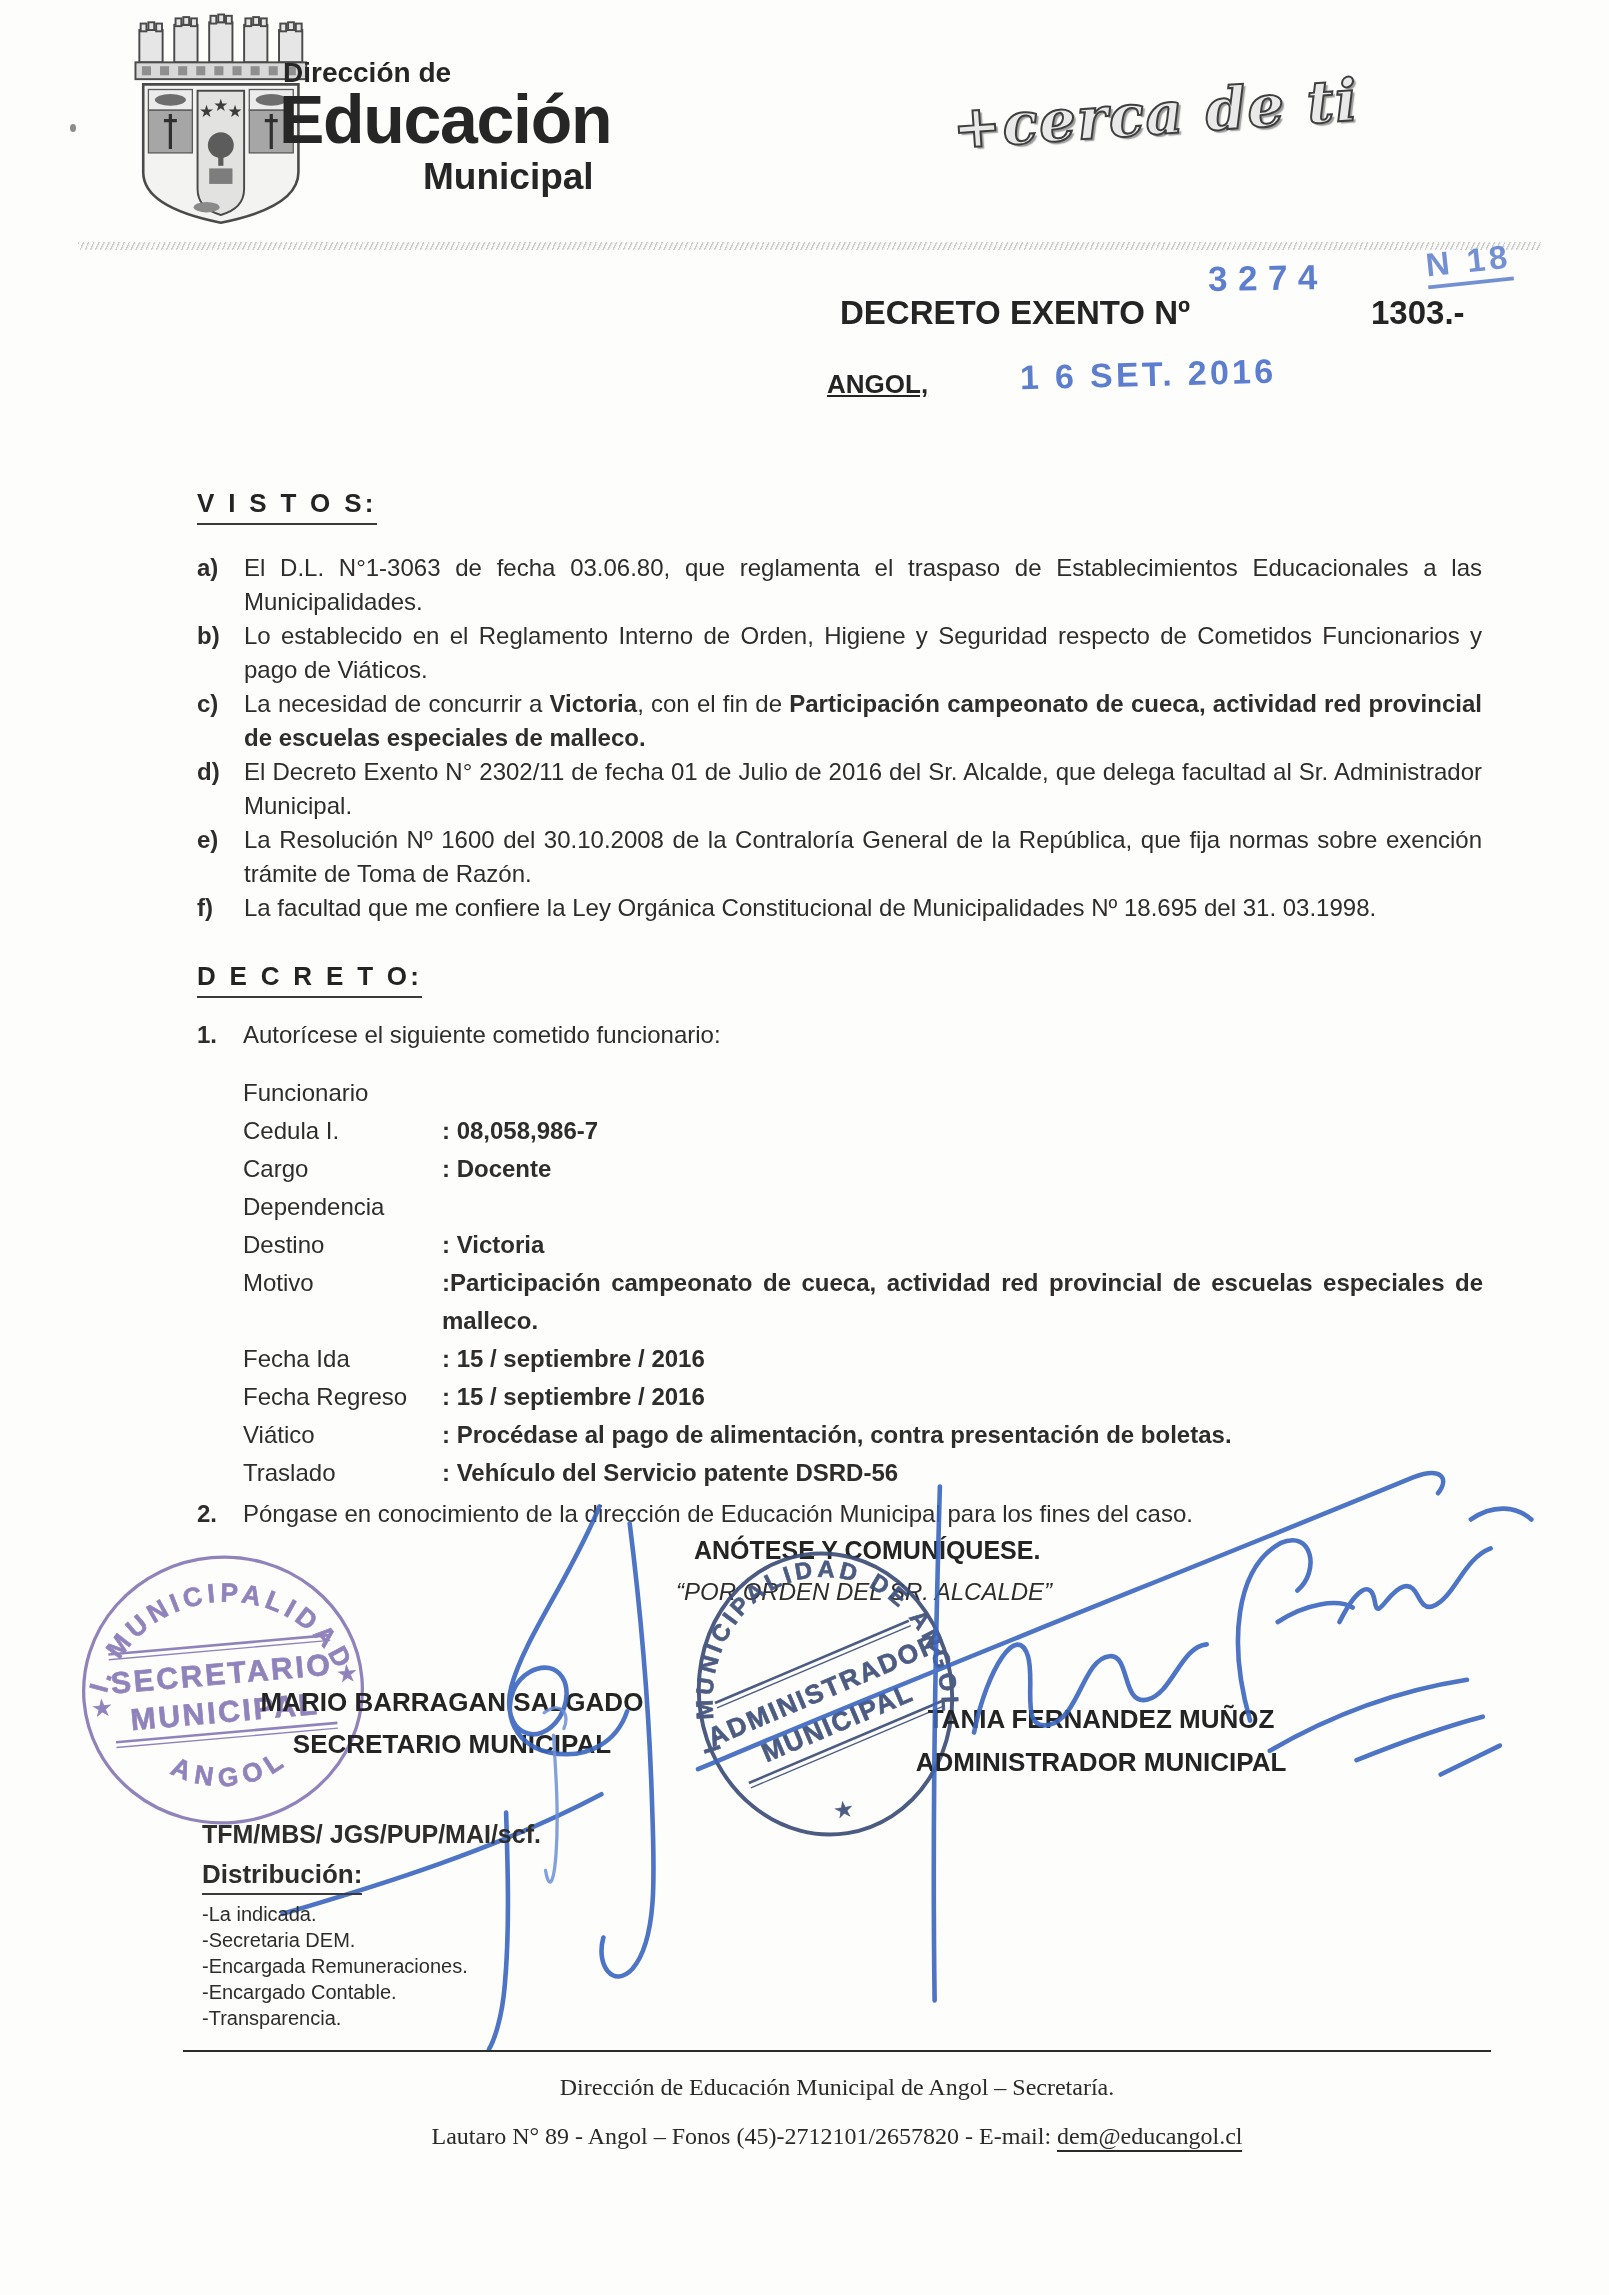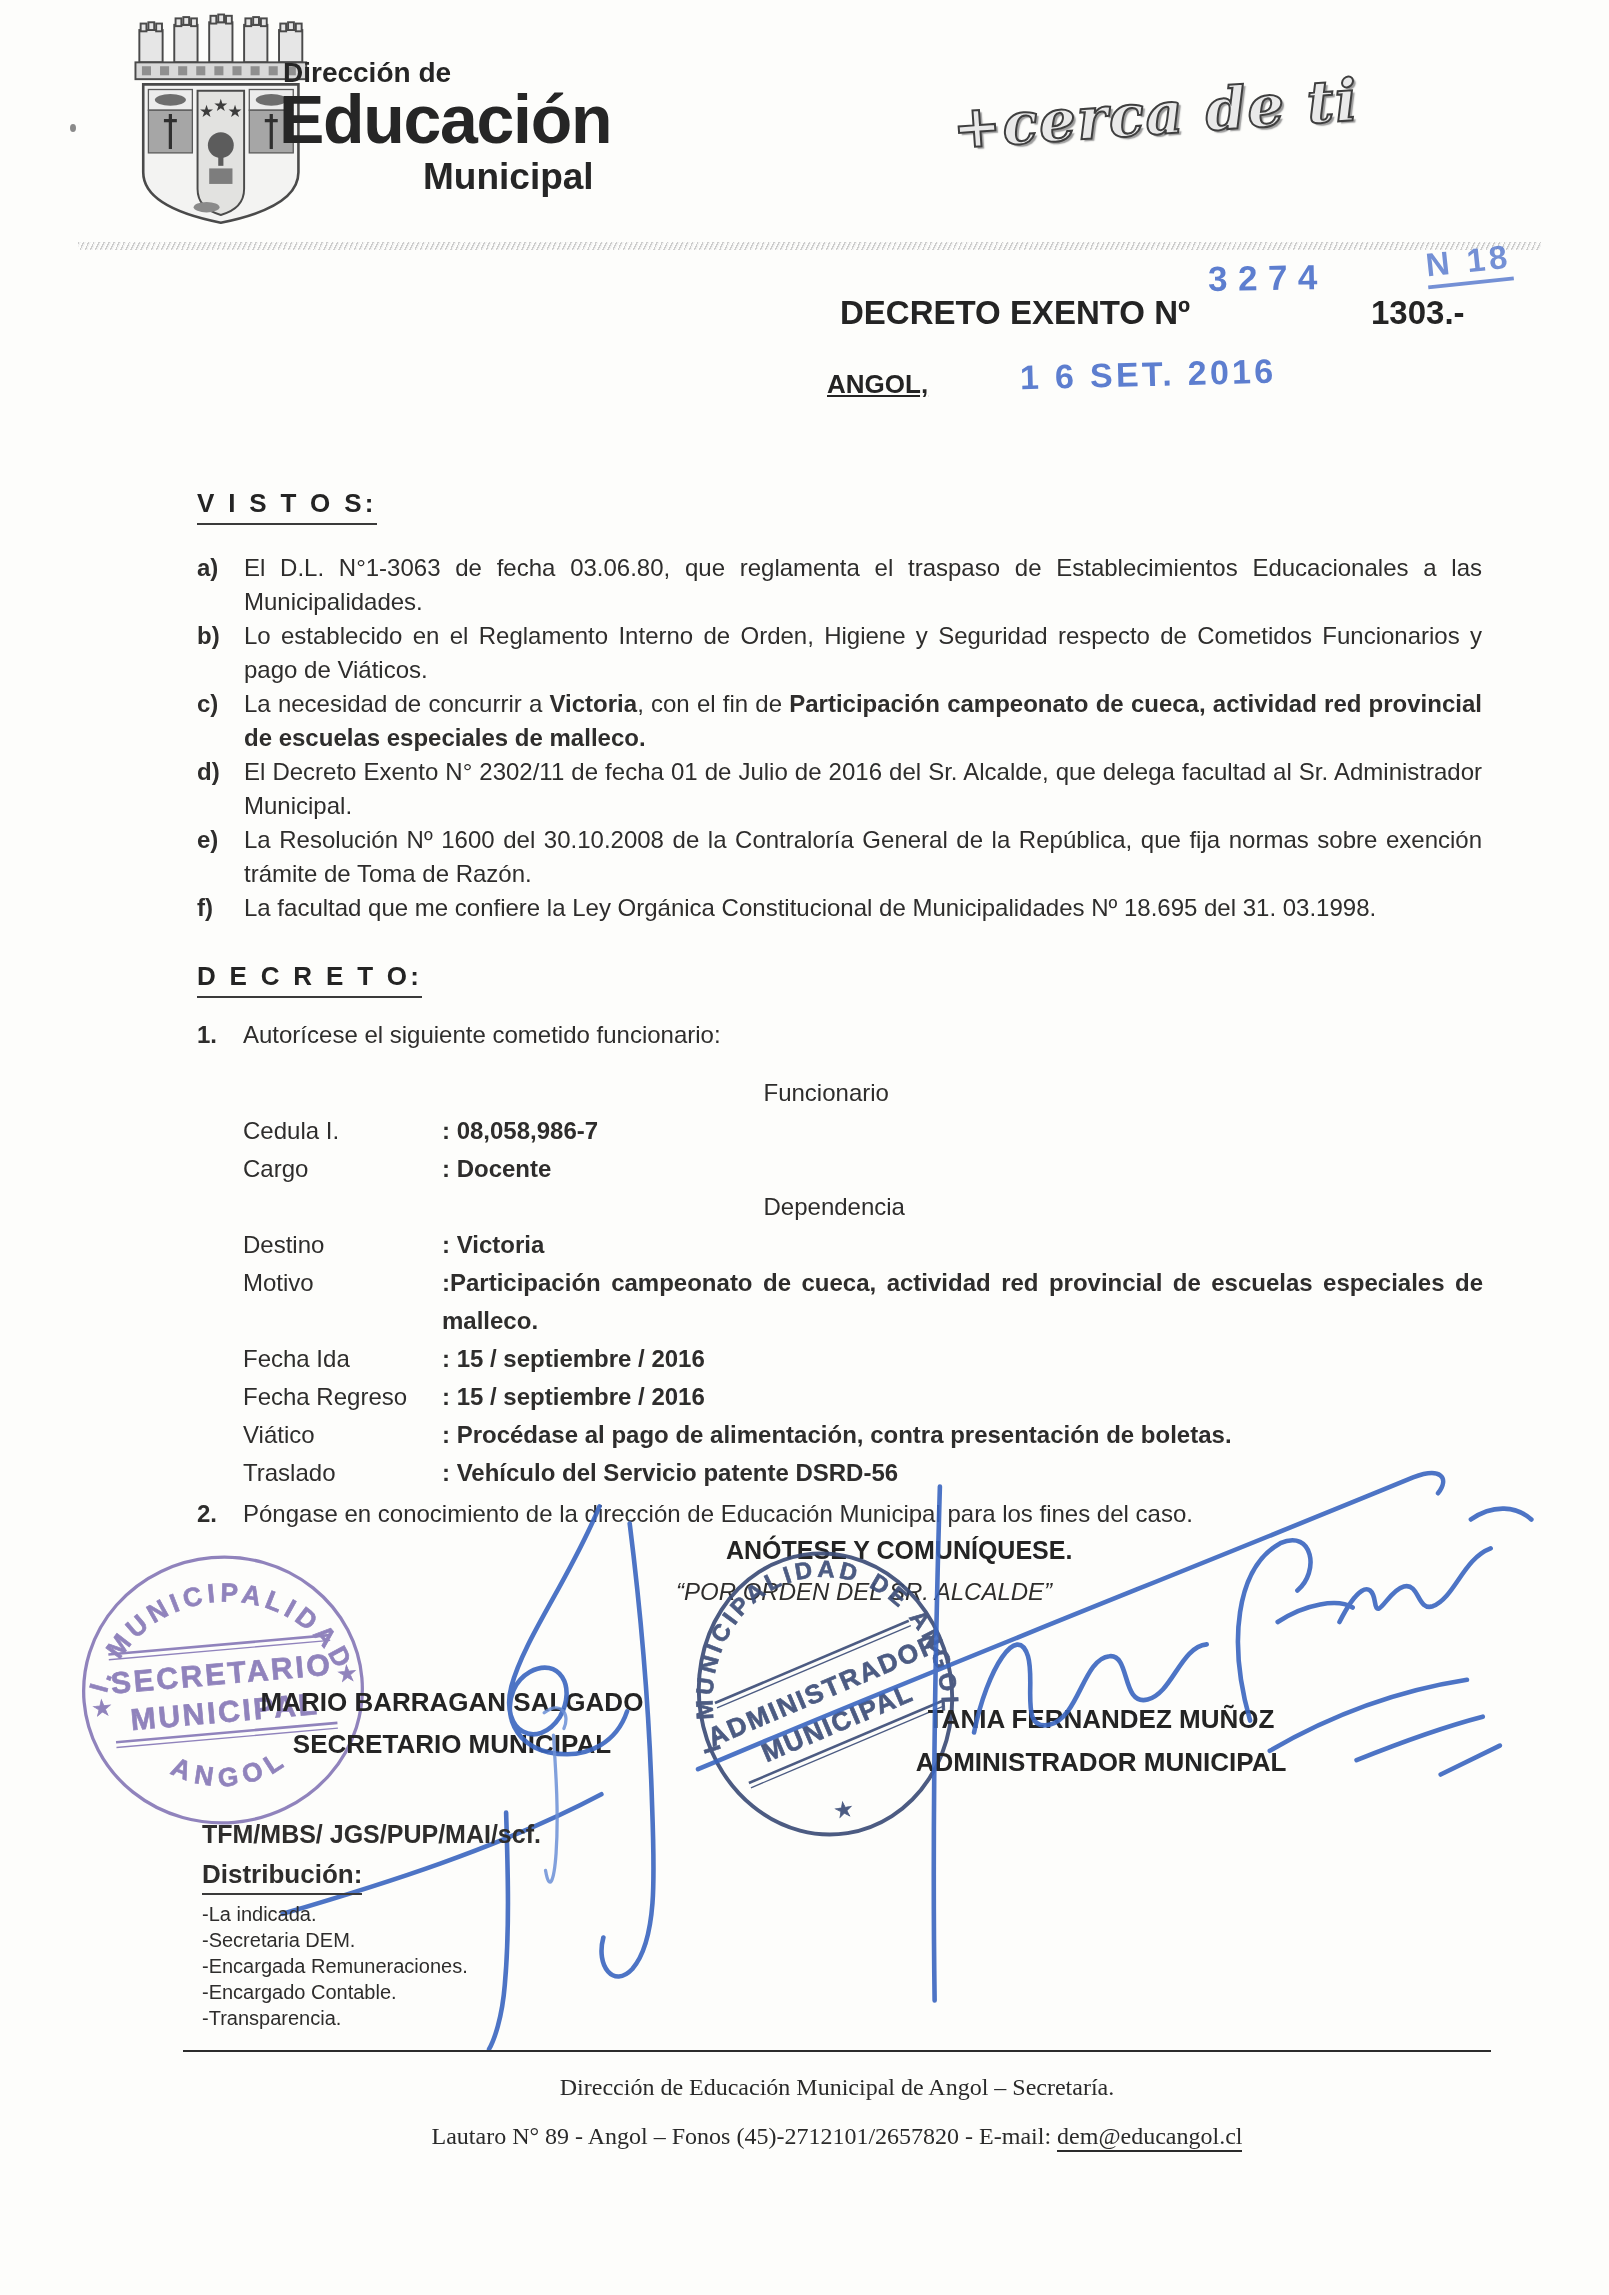--- a/index.html
+++ b/index.html
@@ -28,21 +28,21 @@
   .vlist{width:1285px;font-size:24px;line-height:34px;}
   .vitem{display:flex;}
   .vletter{flex:0 0 47px;font-weight:700;}
   .vtext{flex:1;margin:0;text-align:justify;}
   .vtext b{font-weight:700;}
   .numline{font-size:24px;line-height:34px;display:flex;width:1285px;}
   .numlabel{flex:0 0 46px;font-weight:700;}
   .numtext{flex:1;margin:0;text-align:justify;}
   
   .form{width:1240px;font-size:24px;}
-  .frow{display:flex;line-height:38px;justify-content:center;}
+  .frow{display:flex;line-height:38px;}
   .flabel{flex:0 0 199px;}
   .fvalue{flex:1;font-weight:700;text-align:justify;}
   
   .anotese{font-size:25px;font-weight:700;color:#242424;}
   .pororden{font-size:24px;font-style:italic;font-weight:500;color:#2e2d2c;}
   .signame{font-size:26px;font-weight:700;text-align:center;color:#242424;}
   .sigtitle{font-size:26px;font-weight:700;text-align:center;color:#242424;}
   .initials{font-size:25px;font-weight:700;}
   .disthead{font-size:26px;font-weight:700;border-bottom:2.6px solid #3a3a3a;padding-bottom:2.6px;display:inline-block;}
   .distitem{font-size:20px;line-height:26px;}
@@ -208,21 +208,21 @@
         <span class="flabel">Traslado</span>
         <span class="fvalue" style="text-align:left;">: Vehículo del Servicio patente DSRD-56</span>
       </div>
   </div>
 
   <div class="abs numline" style="left:197px;top:1497px;">
     <span class="numlabel">2.</span>
     <p class="numtext" style="text-align:left;">Póngase en conocimiento de la dirección  de Educación Municipal para los fines del caso.</p>
   </div>
 
-  <div class="abs anotese" style="left:694px;top:1536px;margin-left:32px;">ANÓTESE Y COMUNÍQUESE.</div>
+  <div class="abs anotese" style="left:694px;top:1536px;">ANÓTESE Y COMUNÍQUESE.</div>
   <div class="abs pororden" style="left:676px;top:1578px;">“POR ORDEN DEL SR. ALCALDE”</div>
 
   <svg class="abs" style="left:71px;top:1546px;transform:rotate(-5deg);" width="304" height="288" viewBox="0 0 462 438">
     <g stroke="#8273b4" fill="#8273b4" opacity="0.88">
       <ellipse cx="231" cy="219" rx="212" ry="202" fill="none" stroke-width="5"></ellipse>
       <path id="arcTopL" d="M 50 226 A 184 172 0 0 1 412 226" fill="none" stroke="none"></path>
       <text font-size="40" font-weight="700" letter-spacing="7" font-family="Liberation Sans, sans-serif">
         <textPath href="#arcTopL" startOffset="50%" text-anchor="middle">I. MUNICIPALIDAD</textPath>
       </text>
       <path id="arcBotL" d="M 84 268 A 156 146 0 0 0 378 268" fill="none" stroke="none"></path>

